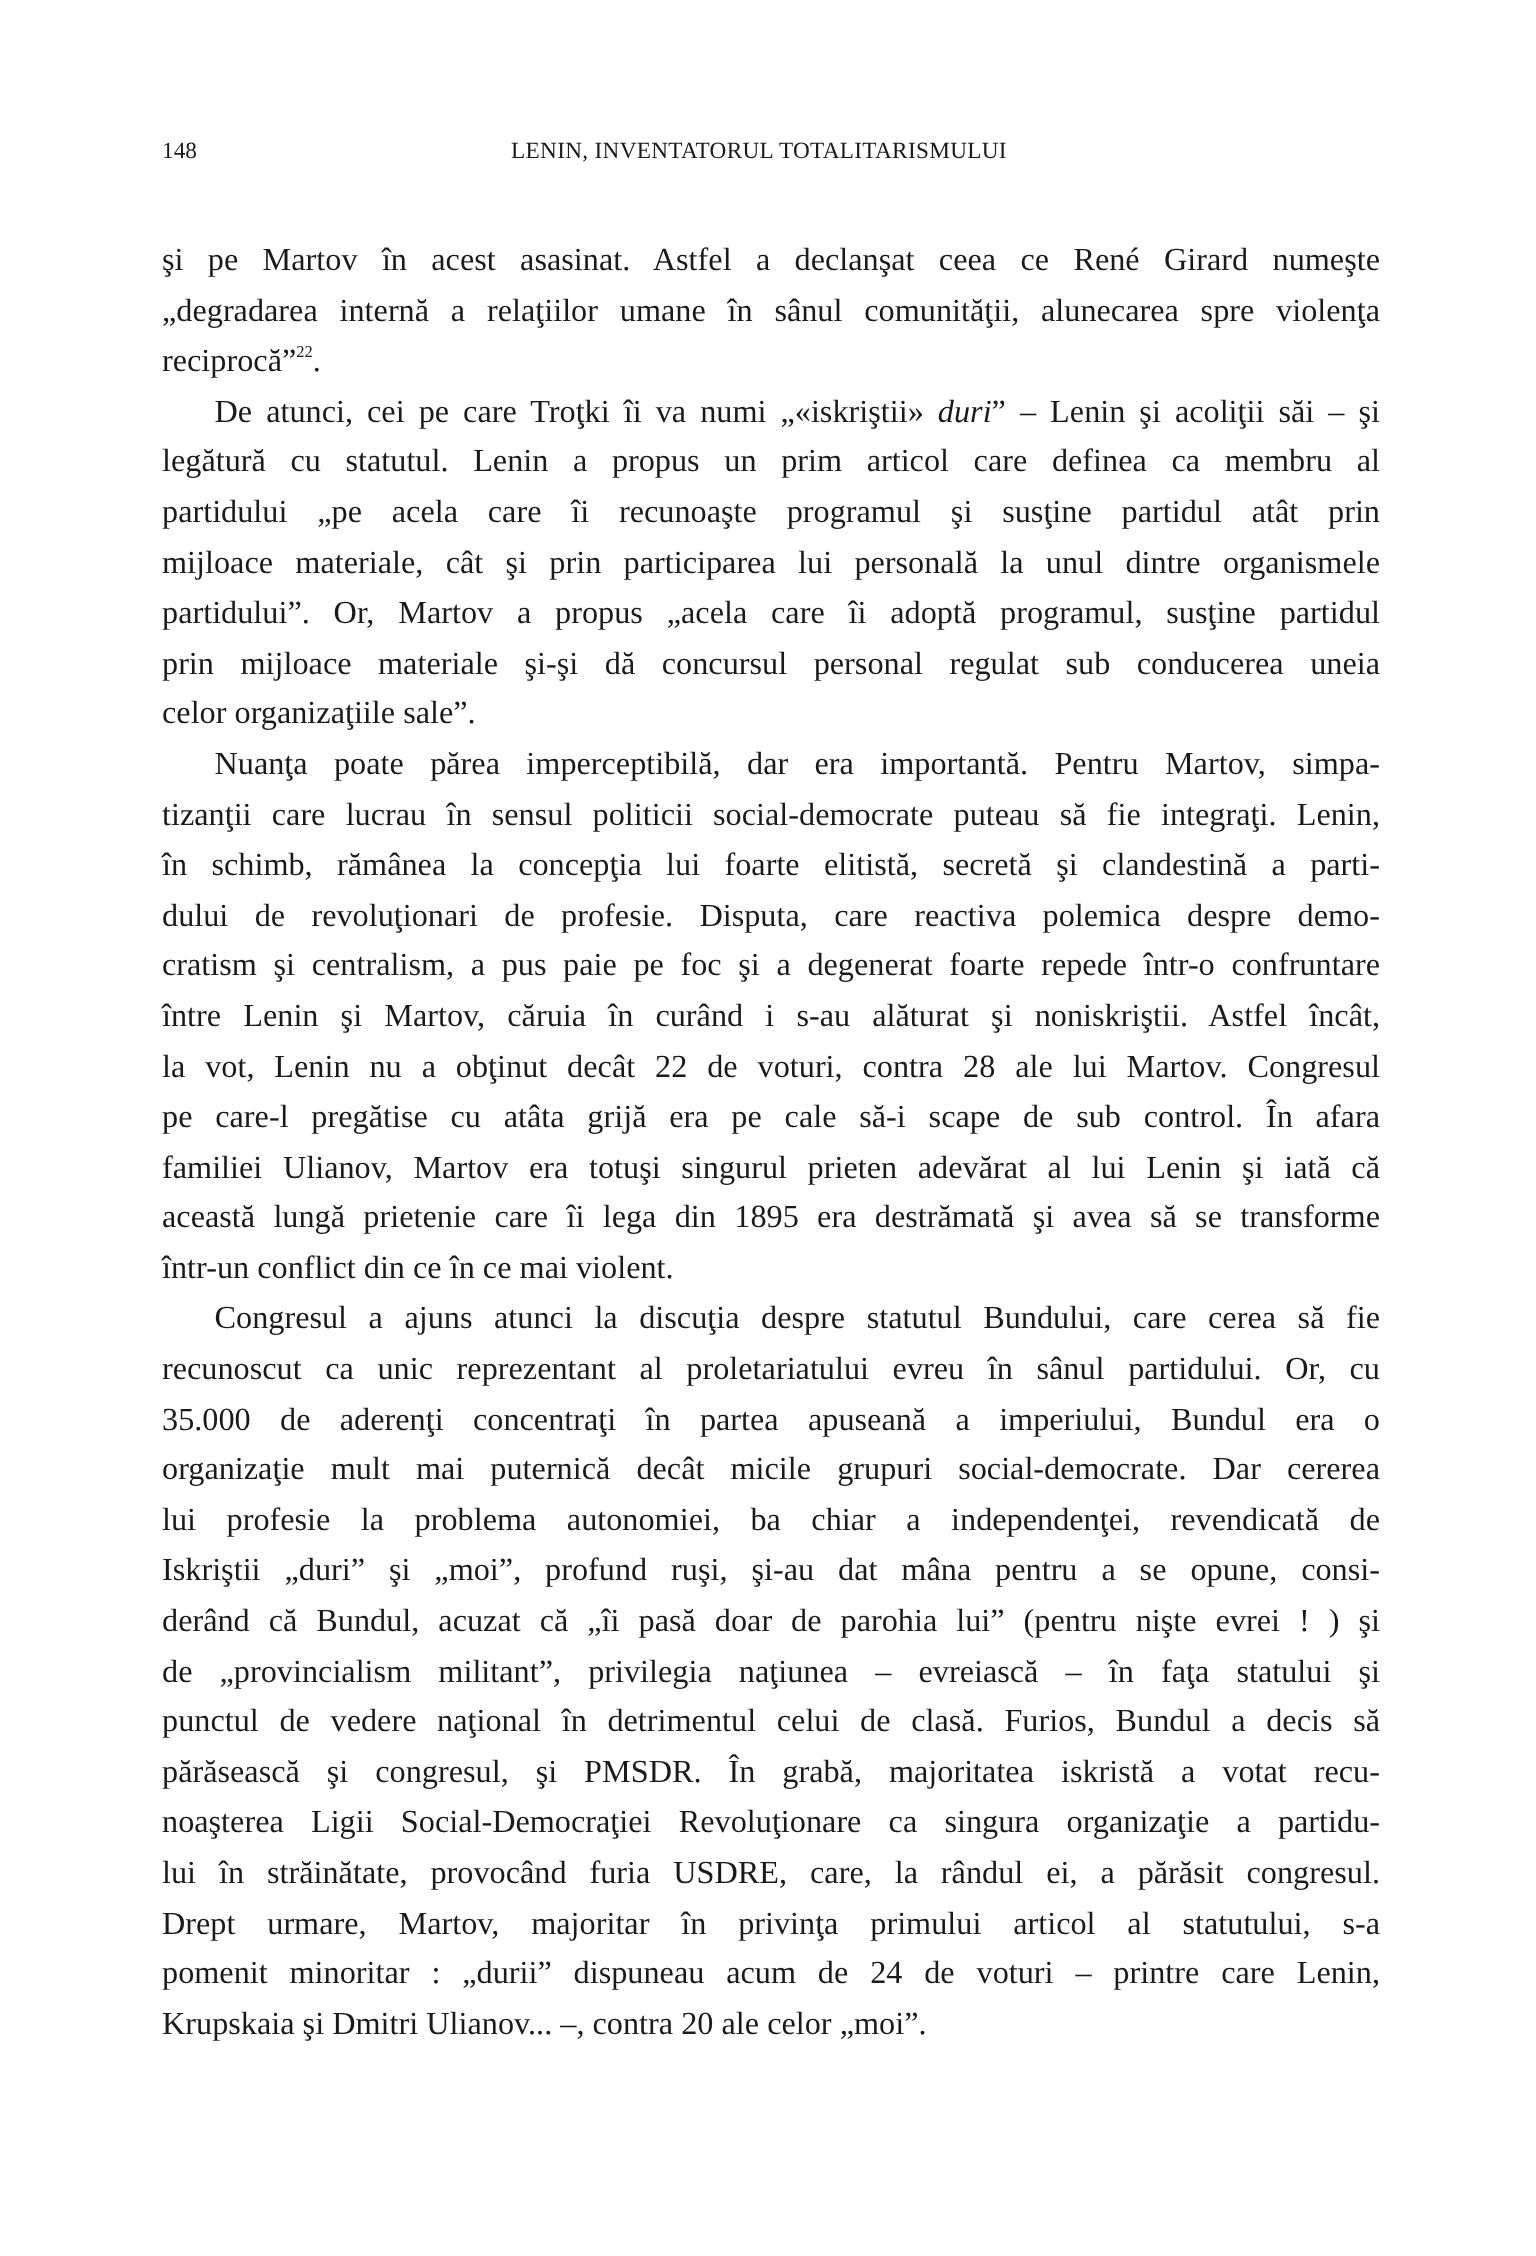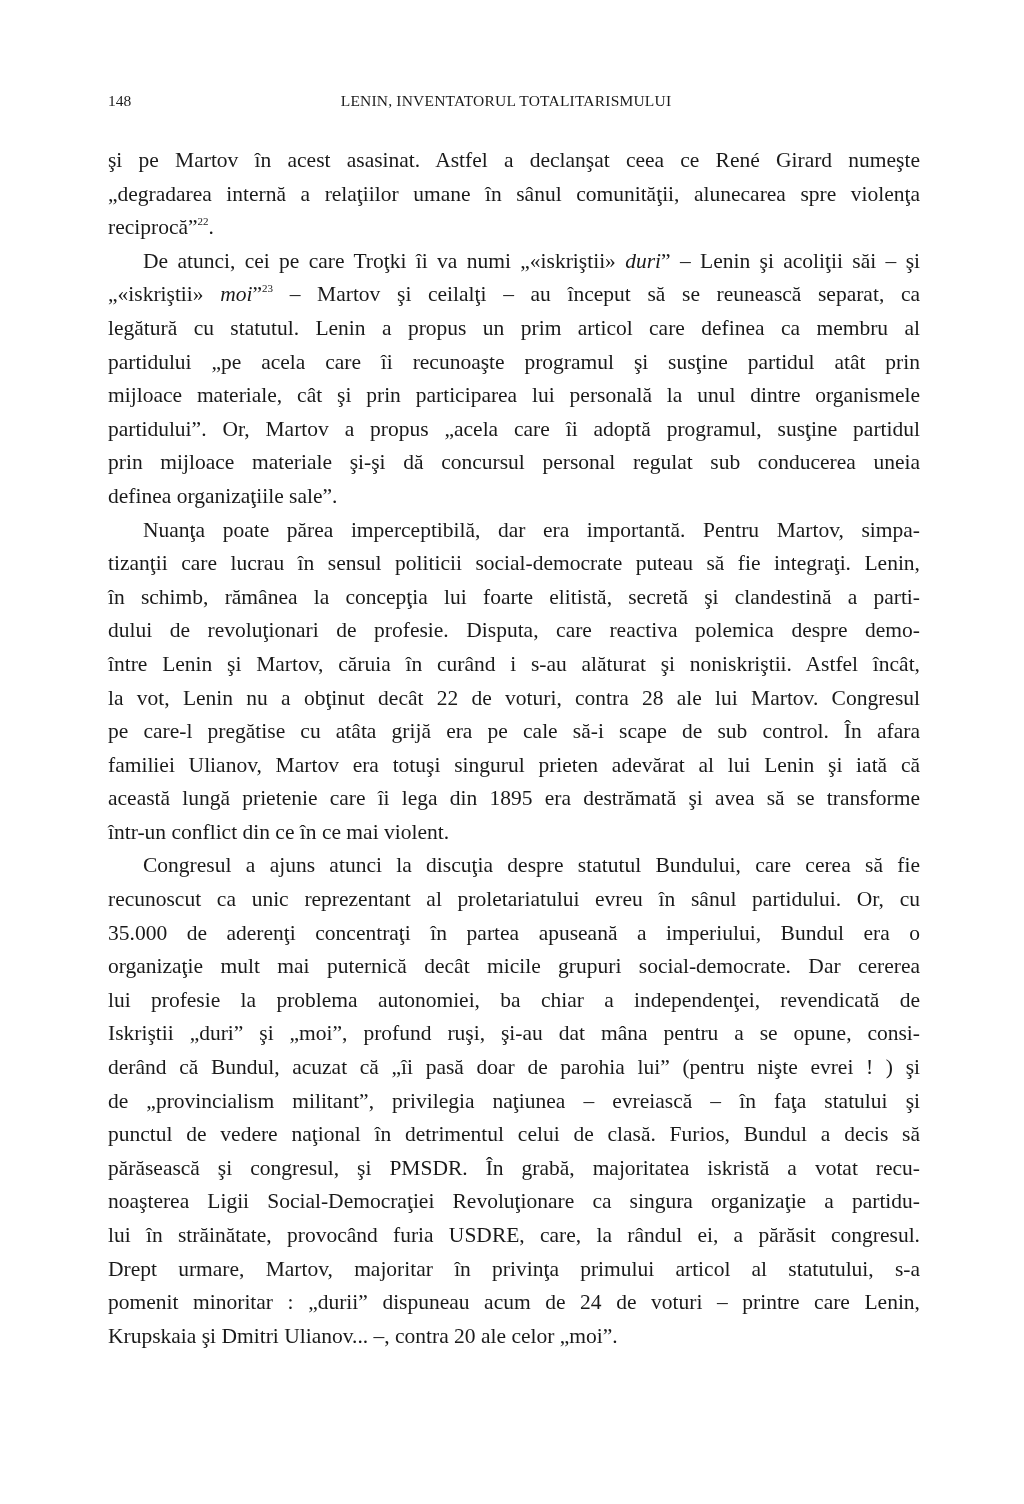--- a/index.html
+++ b/index.html
@@ -32,21 +32,21 @@
   .running-title {
     position: absolute;
     left: 0;
     right: 16px;
     top: 0;
     text-align: center;
     letter-spacing: 0.2px;
   }
   .body-text {
     position: absolute;
-    top: 144px;
+    top: 157px;
     left: 108px;
     width: 812px;
     font-size: 21.5px;
     line-height: 33.6px;
     text-align: justify;
     hyphens: none;
   }
   .para {
     margin: 0;
     padding: 0;
@@ -81,33 +81,33 @@
 </div>
 
 <div class="body-text" id="body-text">
     <div class="para">
       <span class="line"><span>şi pe Martov în acest asasinat. Astfel a declanşat ceea ce René Girard numeşte</span></span>
       <span class="line"><span>„degradarea internă a relaţiilor umane în sânul comunităţii, alunecarea spre violenţa</span></span>
       <span class="line last"><span>reciprocă”</span><sup>22</sup><span>.</span></span>
     </div>
     <div class="para">
       <span class="line indent-line"><span>De atunci, cei pe care Troţki îi va numi „«iskriştii» </span><em>duri</em><span>” – Lenin şi acoliţii săi – şi</span></span>
-      <span class="line"><span>„«iskriştii» </span><em>moi</em><span>”</span><sup>23</sup><span> – Martov şi ceilalţi – au început să se reunească separat, ca</span></span>
       <span class="line"><span>legătură cu statutul. Lenin a propus un prim articol care definea ca membru al</span></span>
       <span class="line"><span>partidului „pe acela care îi recunoaşte programul şi susţine partidul atât prin</span></span>
       <span class="line"><span>mijloace materiale, cât şi prin participarea lui personală la unul dintre organismele</span></span>
       <span class="line"><span>partidului”. Or, Martov a propus „acela care îi adoptă programul, susţine partidul</span></span>
       <span class="line"><span>prin mijloace materiale şi-şi dă concursul personal regulat sub conducerea uneia</span></span>
-      <span class="line last"><span>definea organizaţiile sale”.</span></span>
+      <span class="line last"><span>celor organizaţiile sale”.</span></span>
     </div>
     <div class="para">
       <span class="line indent-line"><span>Nuanţa poate părea imperceptibilă, dar era importantă. Pentru Martov, simpa-</span></span>
       <span class="line"><span>tizanţii care lucrau în sensul politicii social-democrate puteau să fie integraţi. Lenin,</span></span>
       <span class="line"><span>în schimb, rămânea la concepţia lui foarte elitistă, secretă şi clandestină a parti-</span></span>
       <span class="line"><span>dului de revoluţionari de profesie. Disputa, care reactiva polemica despre demo-</span></span>
+      <span class="line"><span>cratism şi centralism, a pus paie pe foc şi a degenerat foarte repede într-o confruntare</span></span>
       <span class="line"><span>între Lenin şi Martov, căruia în curând i s-au alăturat şi noniskriştii. Astfel încât,</span></span>
       <span class="line"><span>la vot, Lenin nu a obţinut decât 22 de voturi, contra 28 ale lui Martov. Congresul</span></span>
       <span class="line"><span>pe care-l pregătise cu atâta grijă era pe cale să-i scape de sub control. În afara</span></span>
       <span class="line"><span>familiei Ulianov, Martov era totuşi singurul prieten adevărat al lui Lenin şi iată că</span></span>
       <span class="line"><span>această lungă prietenie care îi lega din 1895 era destrămată şi avea să se transforme</span></span>
       <span class="line last"><span>într-un conflict din ce în ce mai violent.</span></span>
     </div>
     <div class="para">
       <span class="line indent-line"><span>Congresul a ajuns atunci la discuţia despre statutul Bundului, care cerea să fie</span></span>
       <span class="line"><span>recunoscut ca unic reprezentant al proletariatului evreu în sânul partidului. Or, cu</span></span>

